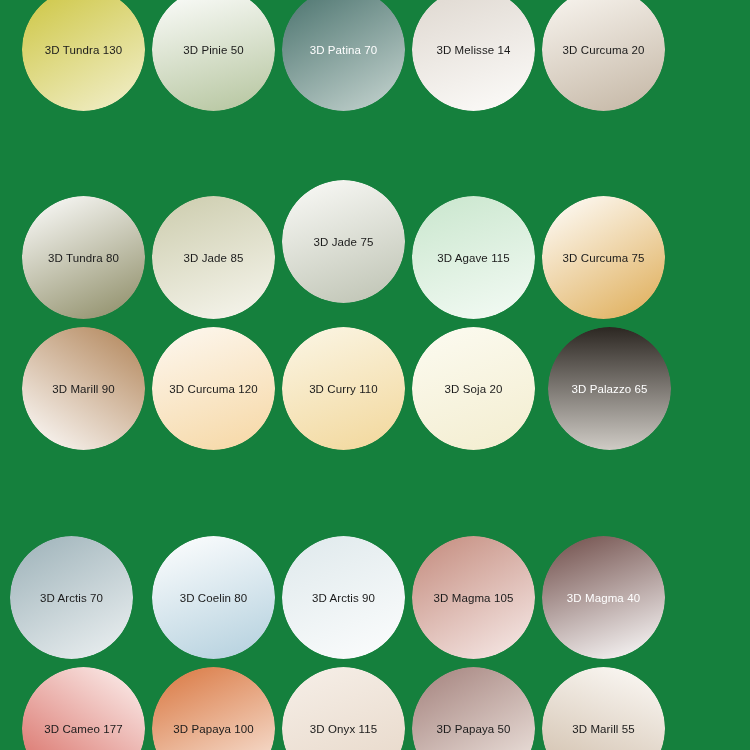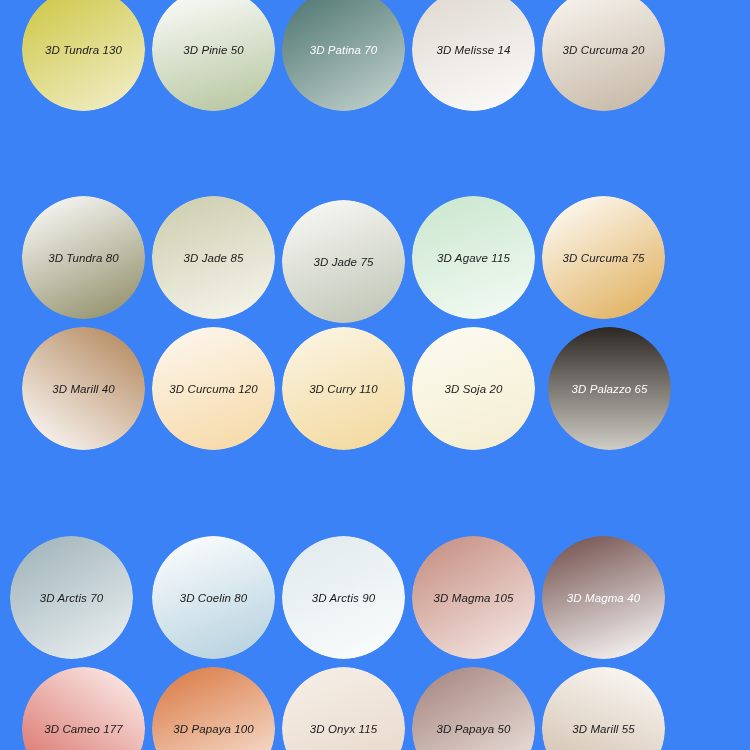--- a/index.html
+++ b/index.html
@@ -45,21 +45,21 @@
     line-height:1.1;
     white-space:nowrap;
     font-family:"Liberation Sans", sans-serif;
   }
   .swatch .label.dark  { color:#1b1b1b; }
   .swatch .label.light { color:#ffffff; }
 </style>
 </head>
 <body>
 
-<div id="card" style="background: #3b82f6; font-style: italic;">
+<div id="card" style="background: #15803d;">
     <div class="group" style="top: 0px;">
       <div class="swatch" style="left: 22px; top: -12px;">
         <div class="disc" style="background: linear-gradient(150deg, rgb(204, 197, 63) 0%, rgb(243, 240, 207) 100%);"></div>
         <div class="label dark">3D Tundra 130</div>
       </div>
       <div class="swatch" style="left: 152px; top: -12px;">
         <div class="disc" style="background: linear-gradient(165deg, rgb(255, 255, 255) 0%, rgb(180, 196, 157) 100%);"></div>
         <div class="label dark">3D Pinie 50</div>
       </div>
       <div class="swatch" style="left: 282px; top: -12px;">
@@ -77,35 +77,35 @@
     </div>
     <div class="group" style="top: 0px;">
       <div class="swatch" style="left: 22px; top: 196px;">
         <div class="disc" style="background: linear-gradient(155deg, rgb(255, 255, 255) 0%, rgb(139, 138, 99) 100%);"></div>
         <div class="label dark">3D Tundra 80</div>
       </div>
       <div class="swatch" style="left: 152px; top: 196px;">
         <div class="disc" style="background: linear-gradient(160deg, rgb(204, 204, 173) 0%, rgb(247, 246, 238) 100%);"></div>
         <div class="label dark">3D Jade 85</div>
       </div>
-      <div class="swatch" style="left: 282px; top: 200px;">
+      <div class="swatch" style="left: 282px; top: 180px;">
         <div class="disc" style="background: linear-gradient(160deg, rgb(251, 251, 248) 0%, rgb(189, 194, 178) 100%);"></div>
         <div class="label dark">3D Jade 75</div>
       </div>
       <div class="swatch" style="left: 412px; top: 196px;">
         <div class="disc" style="background: linear-gradient(160deg, rgb(201, 230, 205) 0%, rgb(244, 251, 245) 100%);"></div>
         <div class="label dark">3D Agave 115</div>
       </div>
       <div class="swatch" style="left: 542px; top: 196px;">
         <div class="disc" style="background: linear-gradient(150deg, rgb(255, 255, 255) 0%, rgb(222, 171, 83) 100%);"></div>
         <div class="label dark">3D Curcuma 75</div>
       </div>
       <div class="swatch" style="left: 22px; top: 327px;">
         <div class="disc" style="background: linear-gradient(215deg, rgb(176, 130, 85) 0%, rgb(255, 255, 255) 100%);"></div>
-        <div class="label dark">3D Marill 40</div>
+        <div class="label dark">3D Marill 90</div>
       </div>
       <div class="swatch" style="left: 152px; top: 327px;">
         <div class="disc" style="background: linear-gradient(160deg, rgb(253, 248, 241) 0%, rgb(246, 215, 163) 100%);"></div>
         <div class="label dark">3D Curcuma 120</div>
       </div>
       <div class="swatch" style="left: 282px; top: 327px;">
         <div class="disc" style="background: linear-gradient(160deg, rgb(251, 246, 230) 0%, rgb(242, 215, 154) 100%);"></div>
         <div class="label dark">3D Curry 110</div>
       </div>
       <div class="swatch" style="left: 412px; top: 327px;">

